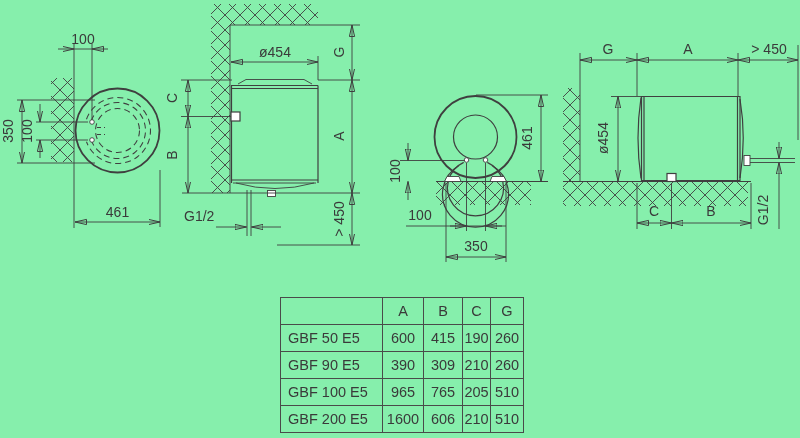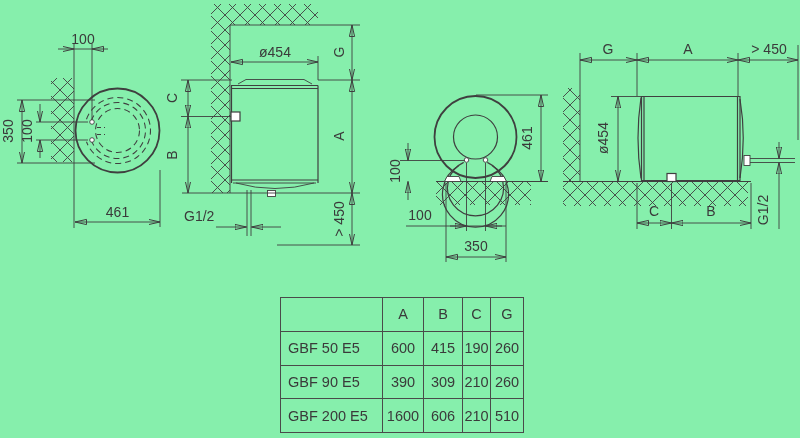--- a/index.html
+++ b/index.html
@@ -224,20 +224,27 @@
     <td>260</td>
   </tr>
   <tr>
     <td class="name">GBF 90 E5</td>
     <td>390</td>
     <td>309</td>
     <td>210</td>
     <td>260</td>
   </tr>
   <tr>
+    <td class="name">GBF 100 E5</td>
+    <td>965</td>
+    <td>765</td>
+    <td>205</td>
+    <td>510</td>
+  </tr>
+  <tr>
     <td class="name">GBF 200 E5</td>
     <td>1600</td>
     <td>606</td>
     <td>210</td>
     <td>510</td>
   </tr>
 </tbody>
     </table>
 
 </div>

